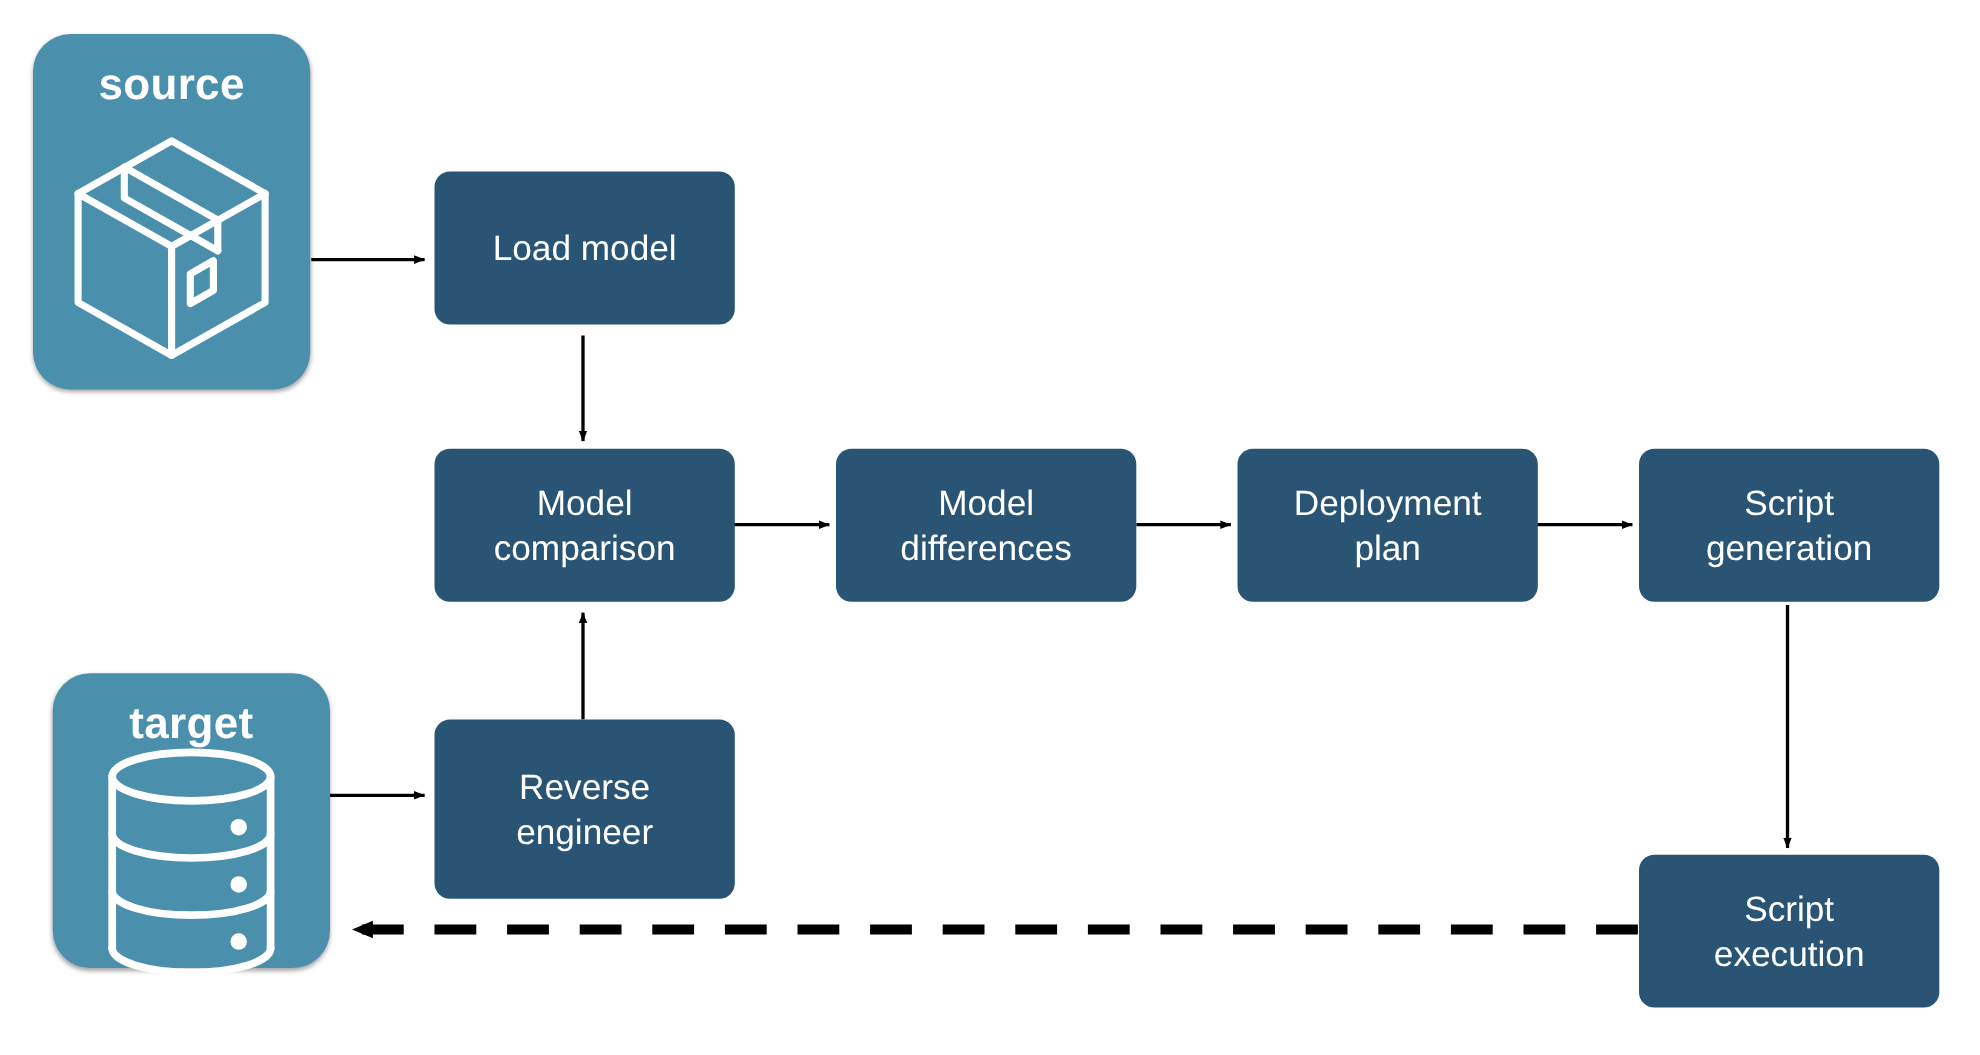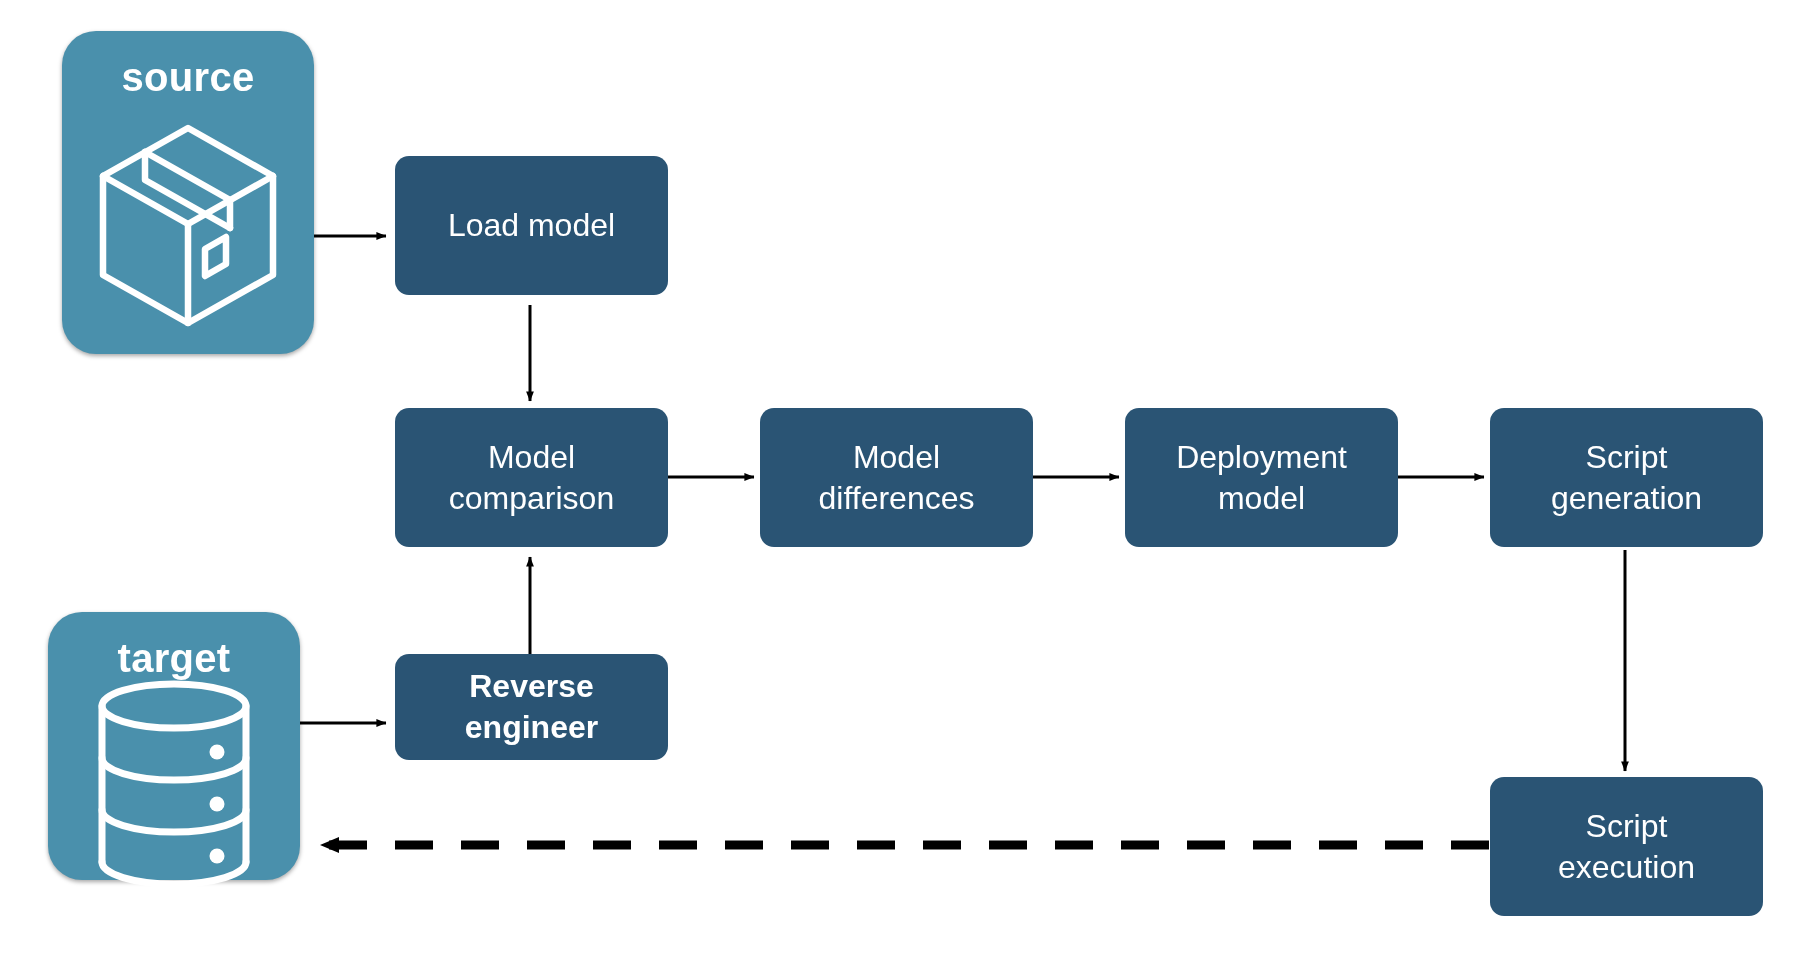--- a/index.html
+++ b/index.html
@@ -65,21 +65,21 @@
 
     <line x1="1625" y1="550" x2="1625" y2="771" stroke="#000" stroke-width="3" marker-end="url(#arrow)"></line>
 
     <line x1="295" y1="723" x2="386" y2="723" stroke="#000" stroke-width="3" marker-end="url(#arrow)"></line>
 
     <line x1="530" y1="654" x2="530" y2="557" stroke="#000" stroke-width="3" marker-end="url(#arrow)"></line>
 
     <line x1="1489" y1="845" x2="321" y2="845" stroke="#000" stroke-width="9" stroke-dasharray="38 28" marker-end="url(#arrowbig)"></line>
   </svg>
 
-  <div class="card" style="left:30px;top:31px;width:252px;height:323px;margin-left:32px;">
+  <div class="card" style="left:30px;top:31px;width:252px;height:323px;">
     <div class="card-label">source</div>
     <div class="card-icon">
       <svg width="190" height="215" viewBox="0 0 190 215" fill="none" stroke="#ffffff" stroke-width="6.5" stroke-linejoin="round" stroke-linecap="round">
         <path d="M95 10 L180 58 L180 157 L95 205 L10 157 L10 58 Z"></path>
         <path d="M10 58 L95 106 L180 58"></path>
         <path d="M95 106 L95 205"></path>
         <path d="M52 34 L137 82"></path>
         <path d="M137 82 L137 110"></path>
         <path d="M52 34 L52 62 L137 110"></path>
         <path d="M112 131 L133 119 L133 146 L112 158 Z"></path>
@@ -113,29 +113,29 @@
 comparison</span>
   </div>
 
   <div class="pbox" style="left:760px;top:408px;width:273px;height:139px;">
     <span>Model
 differences</span>
   </div>
 
   <div class="pbox" style="left:1125px;top:408px;width:273px;height:139px;">
     <span>Deployment
-model</span>
+plan</span>
   </div>
 
   <div class="pbox" style="left:1490px;top:408px;width:273px;height:139px;">
     <span>Script
 generation</span>
   </div>
 
-  <div class="pbox" style="left:395px;top:654px;width:273px;height:106px;font-weight:bold;">
+  <div class="pbox" style="left:395px;top:654px;width:273px;height:163px;">
     <span>Reverse
 engineer</span>
   </div>
 
   <div class="pbox" style="left:1490px;top:777px;width:273px;height:139px;">
     <span>Script
 execution</span>
   </div>
 
 </div>

